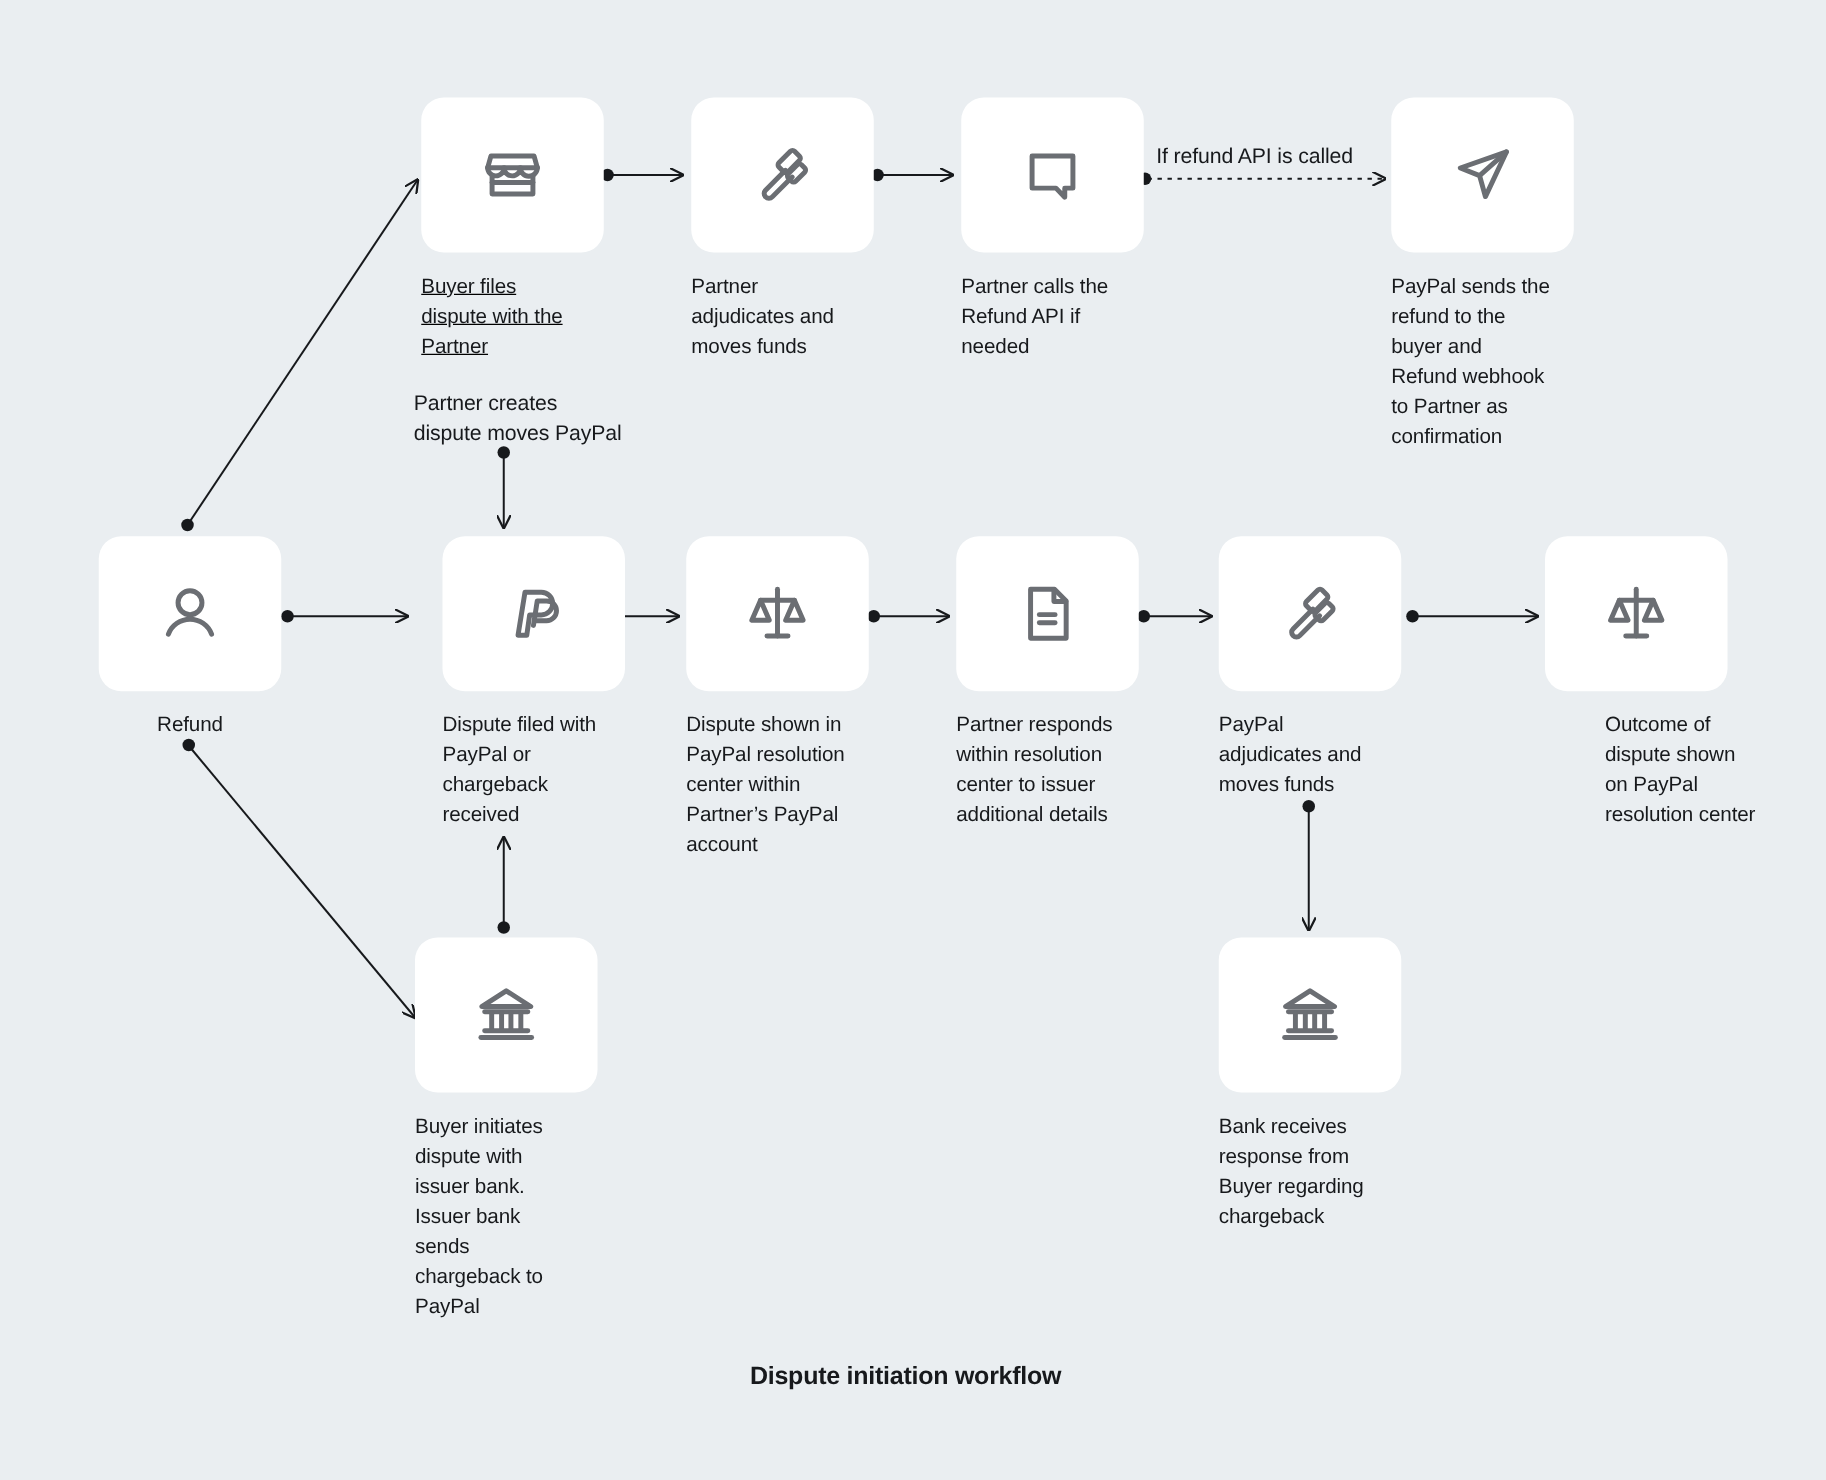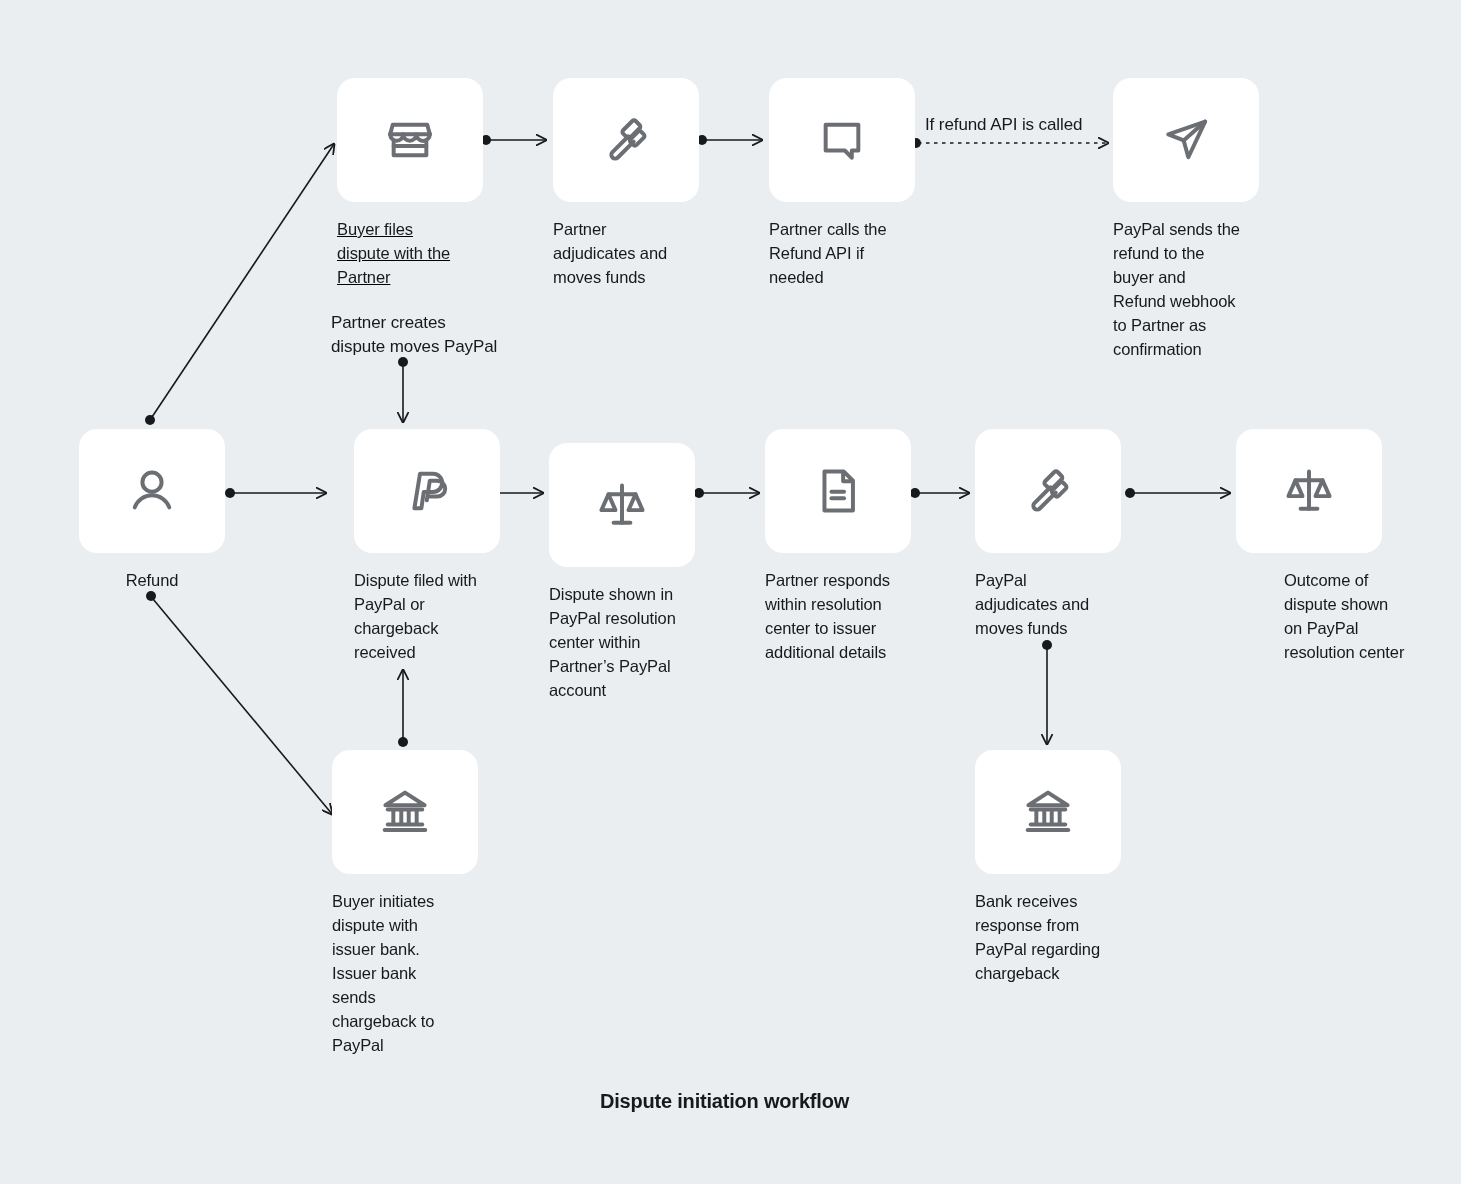--- a/index.html
+++ b/index.html
@@ -221,21 +221,21 @@
         <path d="M8.6 19.4 L6.6 19.4 L9.0 4.6 L14.6 4.6 a3.9 3.9 0 0 1 0 7.8 L10.6 12.4 L9.6 19.4 Z"></path>
         <path d="M11.9 16.0 L13.2 7.6 L16.4 7.6 a3.4 3.4 0 0 1 0 6.8 L13.0 14.4"></path>
       </svg>
     </div>
     <div class="node-label" style="white-space: pre-line;">Dispute filed with
 PayPal or
 chargeback
 received</div>
   </div>
 
-  <div class="node" style="left:549px; top:429px;margin-top:14px;">
+  <div class="node" style="left:549px; top:429px;">
     <div class="card">
       <svg width="56" height="56" viewBox="0 0 24 24" fill="none" stroke="#6b6e73" stroke-width="1.7" stroke-linecap="round" stroke-linejoin="round">
         <path d="M12 3.6 L12 19.6"></path>
         <path d="M6.2 7.4 L17.8 7.4"></path>
         <path d="M6.2 7.4 L3.2 14.2 L9.2 14.2 Z"></path>
         <path d="M17.8 7.4 L14.8 14.2 L20.8 14.2 Z"></path>
         <path d="M8.4 19.6 L15.6 19.6"></path>
       </svg>
     </div>
     <div class="node-label" style="white-space: pre-line;">Dispute shown in
@@ -319,21 +319,21 @@
         <path d="M7.0 11.4 L7.0 16.9"></path>
         <path d="M10.4 11.4 L10.4 16.9"></path>
         <path d="M13.6 11.4 L13.6 16.9"></path>
         <path d="M17.0 11.4 L17.0 16.9"></path>
         <path d="M4.6 17.4 L19.4 17.4"></path>
         <path d="M3.3 19.7 L20.7 19.7"></path>
       </svg>
     </div>
     <div class="node-label" style="white-space: pre-line;">Bank receives
 response from
-PayPal regarding
+Buyer regarding
 chargeback</div>
   </div>
 
   <div class="edge-label" style="left: 925px; top: 113px; white-space: pre-line;">If refund API is called</div>
   <div class="edge-label" style="left: 331px; top: 311px; white-space: pre-line;">Partner creates
 dispute moves PayPal</div>
 
   <div class="diagram-title">Dispute initiation workflow</div>
 
 </div>

